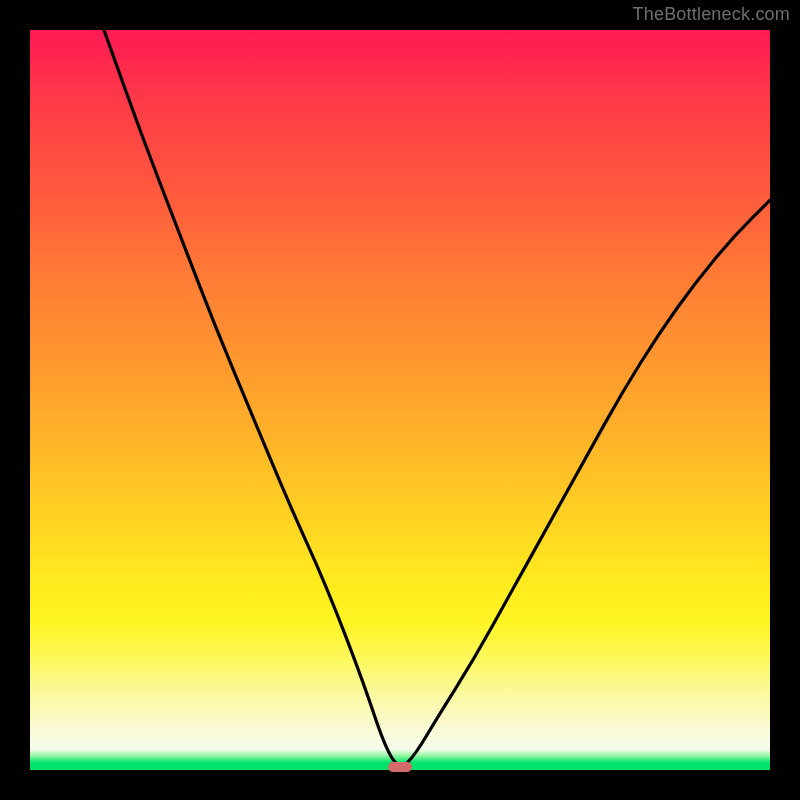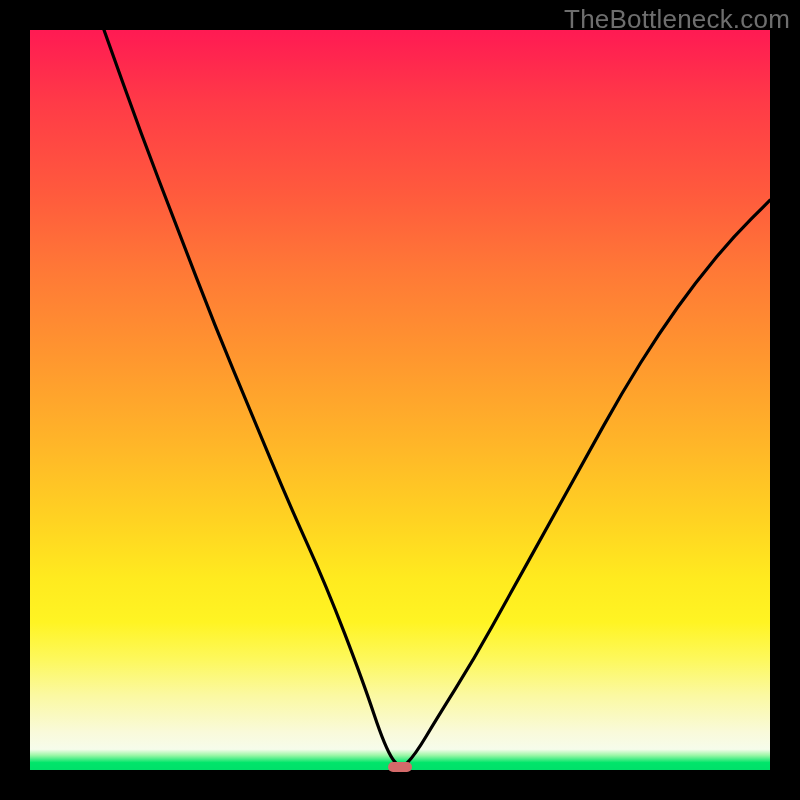--- a/index.html
+++ b/index.html
@@ -17,21 +17,21 @@
     left: 0;
     width: 800px;
     height: 800px;
     background: #000;
   }
   .watermark {
     position: absolute;
     top: 4px;
     right: 10px;
     color: #6e6e6e;
-    font-size: 26px;
+    font-size: 18px;
     font-weight: 500;
     letter-spacing: 0.2px;
   }
   .plot-area {
     position: absolute;
     left: 30px;
     top: 30px;
     width: 740px;
     height: 740px;
     

